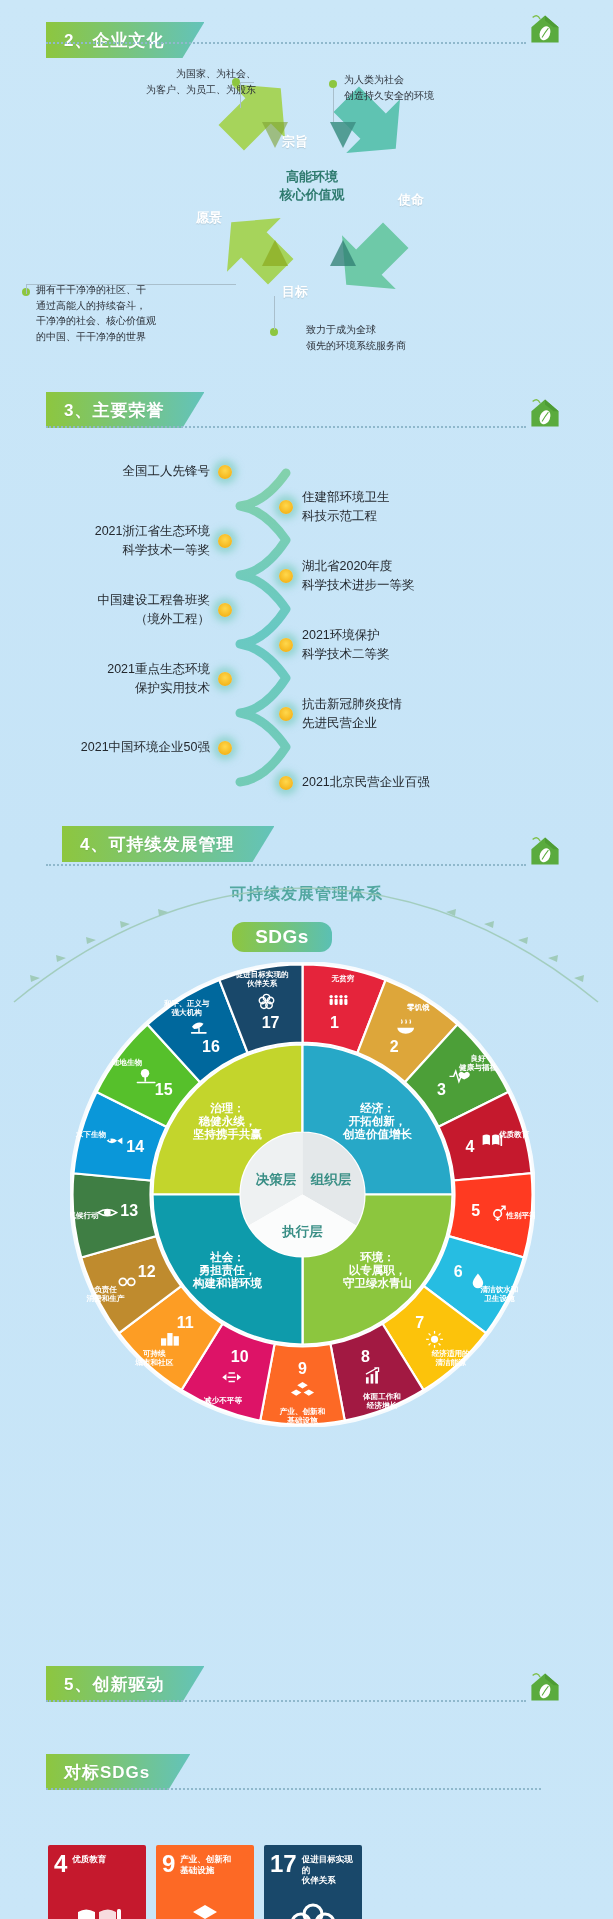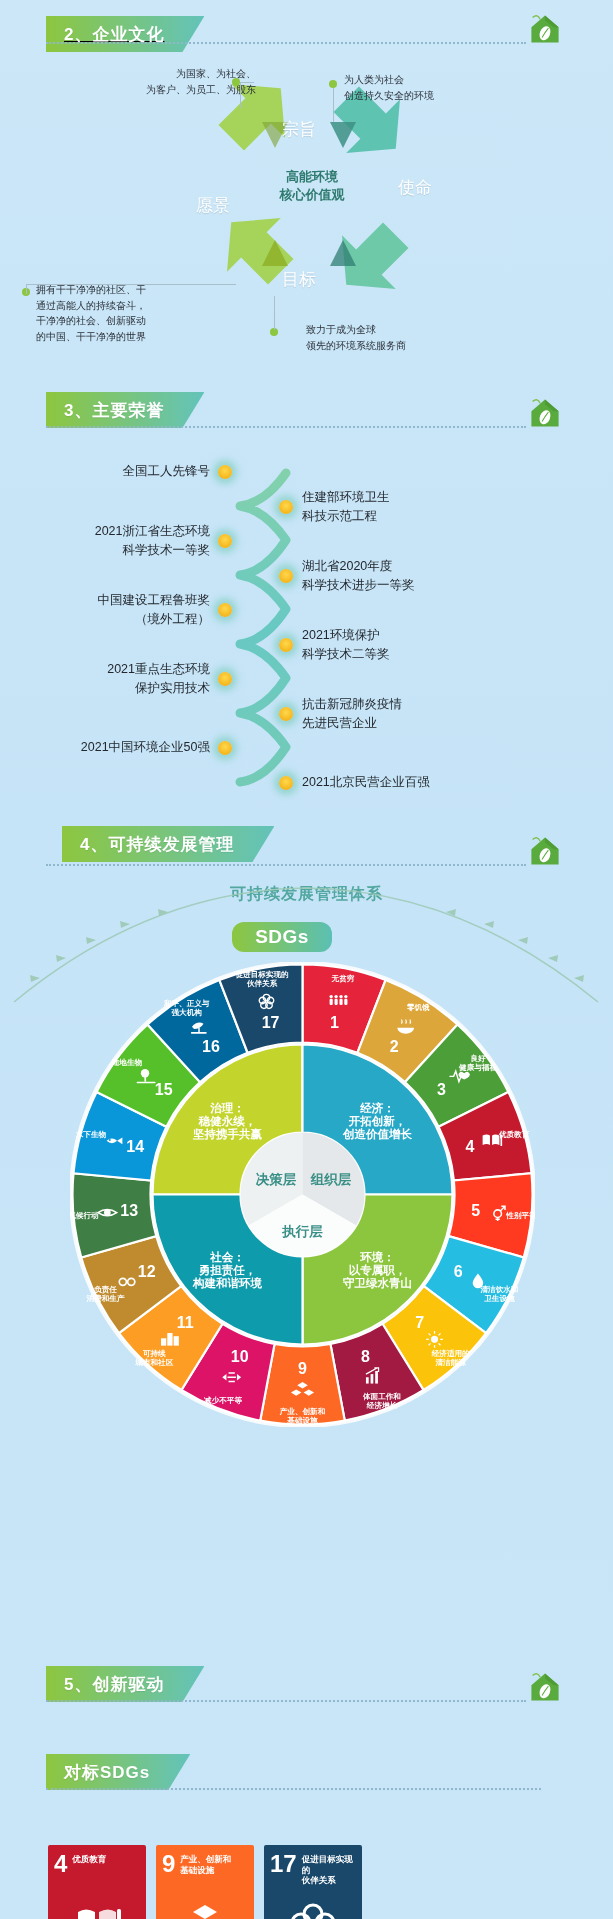--- a/index.html
+++ b/index.html
@@ -45,22 +45,23 @@
   .core-text {
     position: absolute;
     left: 252px; top: 168px;
     width: 120px;
     text-align: center;
     color: #2f7b6f;
     font-size: 13px; font-weight: bold; line-height: 1.35;
   }
   .arrow-label {
     position: absolute;
-    color: #ffffff; font-weight: normal; font-size: 17px;
+    color: #ffffff; font-weight: bold; font-size: 13px;
     text-shadow: 0 1px 1px rgba(0,0,0,.12);
+    margin-top: 15px;
   }
   .note {
     position: absolute;
     color: #2b3038;
     font-size: 10px;
     line-height: 1.55;
   }
   .dot {
     position: absolute;
     width: 8px; height: 8px; border-radius: 50%;
@@ -118,21 +119,21 @@
   .sdg-card .gly { position: absolute; left: 0; right: 0; bottom: 8px; text-align: center; }
   .sdg-card .gly svg { width: 52px; height: 46px; }
 </style>
 </head>
 <body>
 
 <div class="page">
 
   <div id="sec2">
 
-    <div class="sec-head" style="top:16px;text-decoration:underline;">
+    <div class="sec-head" style="top:22px;">
       <div class="banner">2、企业文化</div>
     </div>
     <div style="position:absolute;left:46px;top:42px;width:480px;border-bottom:2px dotted #8fb8cc;"></div>
     <div class="house" style="left:528px;top:12px;">
       <svg viewBox="0 0 40 40">
         <path d="M6 6 q5 -4 8 2" stroke="#7fbf4a" stroke-width="1.6" fill="none" stroke-linecap="round"></path>
         <path d="M20 4 L36 18 L36 36 L4 36 L4 18 Z" fill="#5aab3e"></path>
         <path d="M20 4 L36 18 L30 18 L20 10 Z" fill="#4d9c34"></path>
         <ellipse cx="20" cy="25" rx="6" ry="8.5" fill="#ffffff" transform="rotate(22 20 25)"></ellipse>
         <path d="M16.5 30 Q20 24 24 19" stroke="#5aab3e" stroke-width="1.2" fill="none"></path>
@@ -185,21 +186,21 @@
     <div class="note" style="left:344px;top:72px;width:240px;">
       <div>为人类为社会</div>
       <div>创造持久安全的环境</div>
     </div>
     <div class="dot" style="left:329px;top:80px;"></div>
     <div style="position:absolute;left:333px;top:88px;width:1px;height:34px;background:#a9bfcc;"></div>
 
     <div class="note" style="left:36px;top:282px;width:250px;">
       <div>拥有干干净净的社区、干</div>
       <div>通过高能人的持续奋斗，</div>
-      <div>干净净的社会、创新驱动</div>
+      <div>干净净的社会、核心价值观</div>
       <div>的中国、干干净净的世界</div>
     </div>
     <div class="dot" style="left:22px;top:288px;"></div>
     <div style="position:absolute;left:26px;top:292px;width:0;height:0;"></div>
     <div style="position:absolute;left:26px;top:292px;width:1px;height:0;background:#a9bfcc;"></div>
     <svg style="position:absolute;left:20px;top:288px;width:230px;height:10px;"></svg>
     <div style="position:absolute;left:26px;top:292px;height:1px;width:0;"></div>
     <div style="position:absolute;left:26px;top:293px;width:1px;height:0;"></div>
     <div style="position:absolute;left:26px;top:284px;border-left:1px solid #a9bfcc;border-top:1px solid #a9bfcc;width:210px;height:10px;"></div>
 

